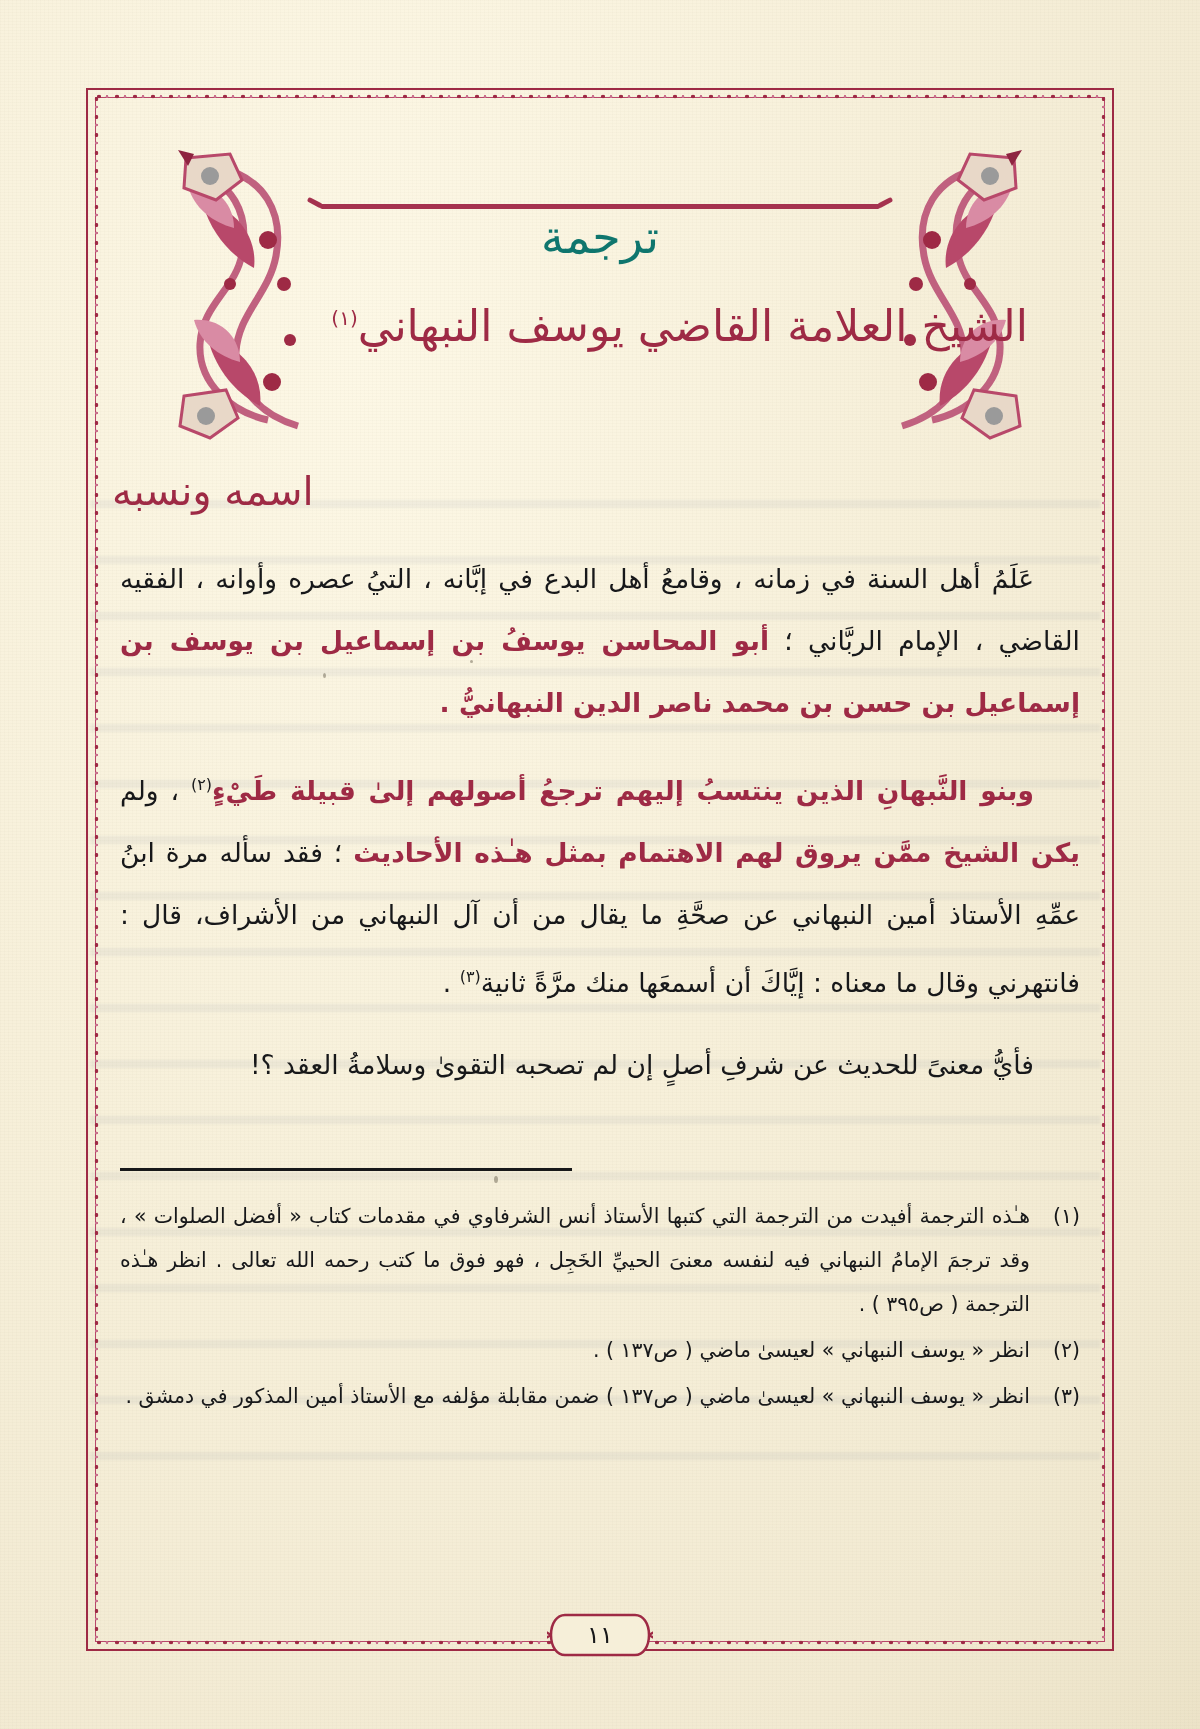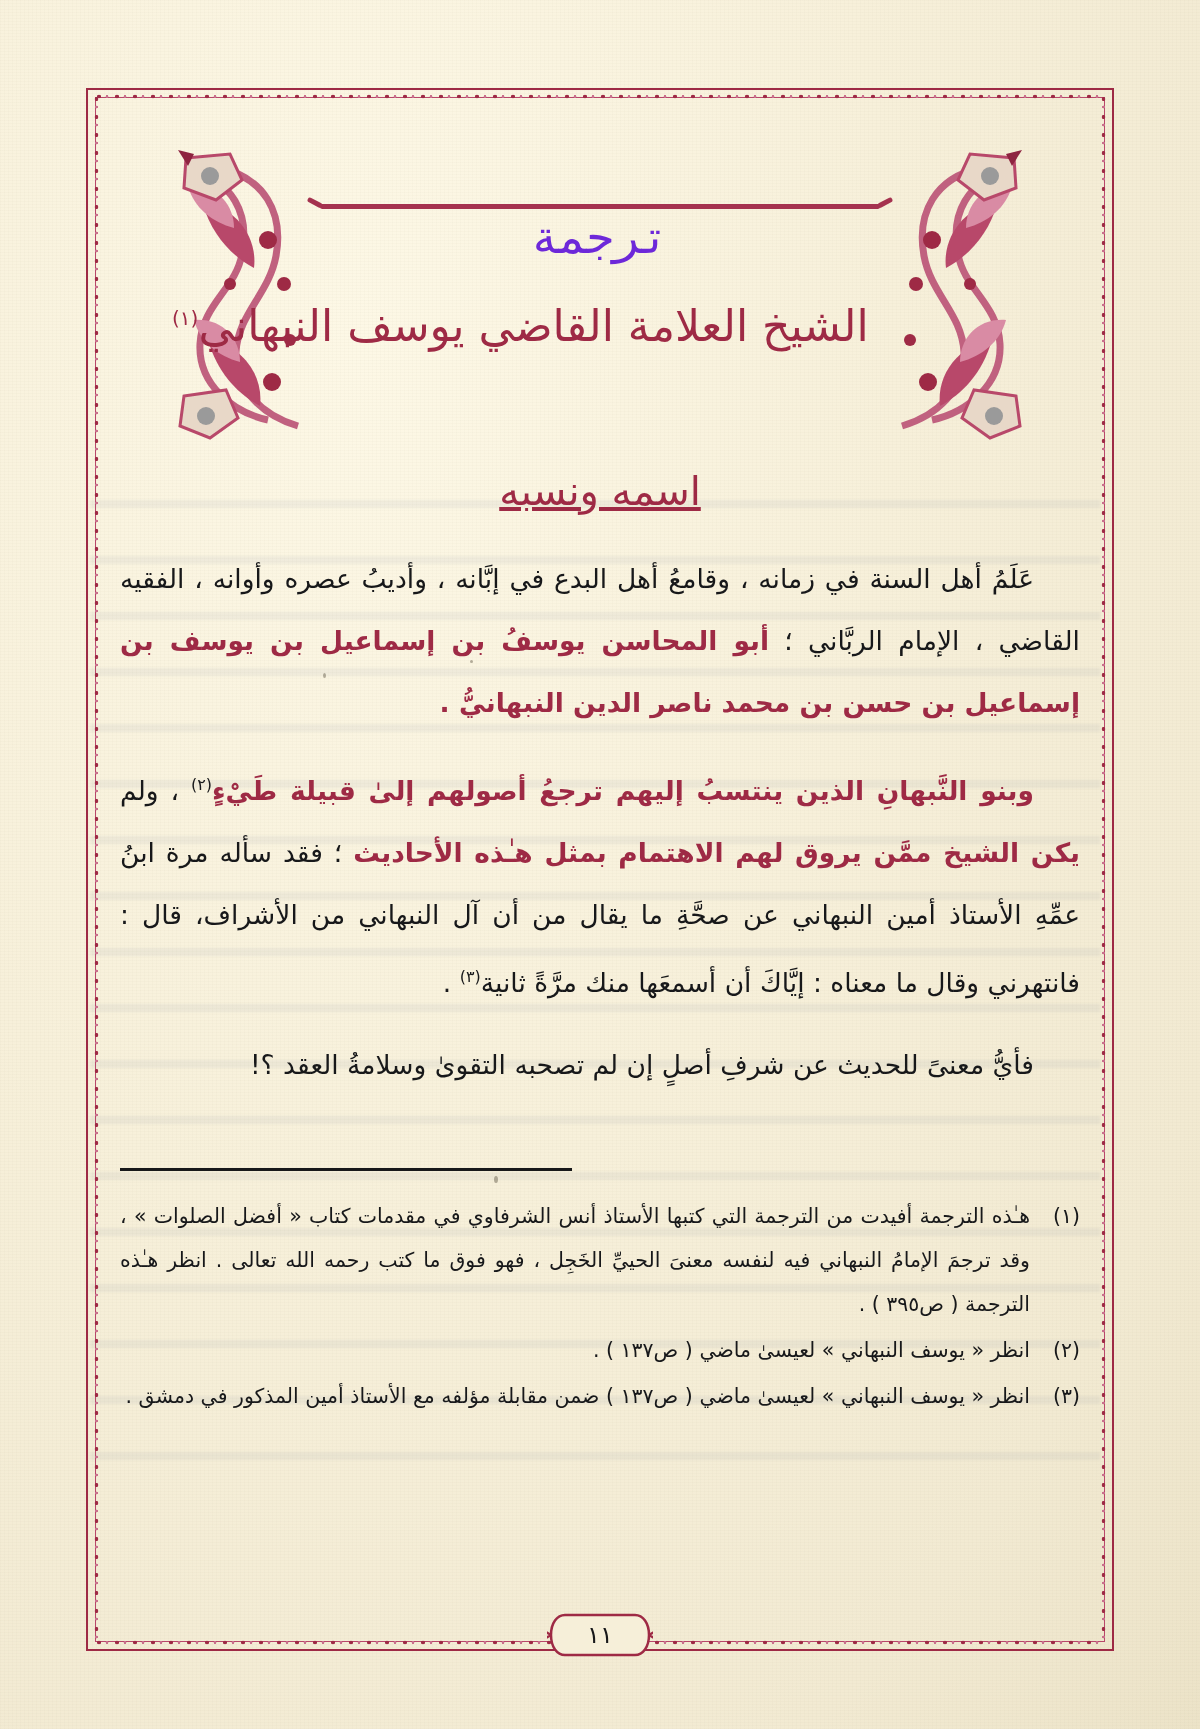--- a/index.html
+++ b/index.html
@@ -80,35 +80,35 @@
   .title-rule:before{left:-14px;transform:rotate(28deg);transform-origin:right center;}
   .title-rule:after{right:-14px;transform:rotate(-28deg);transform-origin:left center;}
 
   .corner{position:absolute;width:150px;height:300px;}
   .corner svg{width:100%;height:100%;display:block;}
   .corner.tl{left:0;top:0;}
   .corner.tr{right:0;top:0;transform:scaleX(-1);}
 
   .title-main{
     position:absolute;left:0;right:0;top:66px;text-align:center;
-    font-family:Liberation Mono, monospace;
-    font-size:46px;color:#6d28d9;letter-spacing:0;
+    font-family:Liberation Serif, serif;
+    font-size:46px;color:#0f766e;letter-spacing:0;
     font-weight:400;direction:rtl;
   }
   .title-sub{
-    position:absolute;left:0;right:0;top:156px;text-align:left;
+    position:absolute;left:0;right:0;top:156px;text-align:right;
     font-size:44px;color:#9e2a45;direction:rtl;font-weight:500;
     white-space:nowrap;
   }
   .title-sub .fn{font-size:20px;vertical-align:super;color:#9e2a45;}
 
   
   .section-head{
-    position:absolute;left:0;right:0;top:352px;text-align:center;
-    font-size:40px;color:#9e2a45;direction:rtl;font-weight:500;text-decoration:underline;
+    position:absolute;left:0;right:0;top:352px;text-align:left;
+    font-size:40px;color:#9e2a45;direction:rtl;font-weight:500;
   }
   
   .body{
     position:absolute;left:8px;right:8px;top:432px;
     direction:rtl;text-align:justify;
     font-size:26.5px;line-height:62px;color:#17181a;
   }
   .body p{margin:0 0 20px 0;text-align:justify;text-align-last:right;}
   .body p.indent{text-indent:46px;}
   .red{color:#9e2a45;font-weight:700;}
@@ -231,21 +231,21 @@
     <div class="title-main">ترجمة</div>
     <div class="title-sub">
       <span>الشيخ العلامة القاضي يوسف النبهاني</span><span class="fn">(١)</span>
     </div>
   </div>
 
   <div class="section-head">اسمه ونسبه</div>
 
   <div class="body">
     <p class="indent">
-      <span>عَلَمُ أهل السنة في زمانه ، وقامعُ أهل البدع في إبَّانه ، وأديبُ عصره وأوانه ، الفقيه القاضي ، الإمام الربَّاني ؛ </span><span class="red">أبو المحاسن يوسفُ بن إسماعيل بن يوسف بن إسماعيل بن حسن بن محمد ناصر الدين النبهانيُّ .</span>
+      <span>عَلَمُ أهل السنة في زمانه ، وقامعُ أهل البدع في إبَّانه ، التيُ عصره وأوانه ، الفقيه القاضي ، الإمام الربَّاني ؛ </span><span class="red">أبو المحاسن يوسفُ بن إسماعيل بن يوسف بن إسماعيل بن حسن بن محمد ناصر الدين النبهانيُّ .</span>
     </p>
     <p class="indent">
       <span class="red">وبنو النَّبهانِ الذين ينتسبُ إليهم ترجعُ أصولهم إلىٰ قبيلة طَيْءٍ</span><span class="fnref">(٢)</span><span> ، ولم </span><span class="red">يكن الشيخ ممَّن يروق لهم الاهتمام بمثل هـٰذه الأحاديث</span><span> ؛ فقد سأله مرة ابنُ عمِّهِ الأستاذ أمين النبهاني عن صحَّةِ ما يقال من أن آل النبهاني من الأشراف، قال : فانتهرني وقال ما معناه : إيَّاكَ أن أسمعَها منك مرَّةً ثانية</span><span class="fnref">(٣)</span><span> .</span>
     </p>
     <p class="indent">
       <span>فأيُّ معنىً للحديث عن شرفِ أصلٍ إن لم تصحبه التقوىٰ وسلامةُ العقد ؟!</span>
     </p>
   </div>
 
   <div class="fn-rule"></div>

